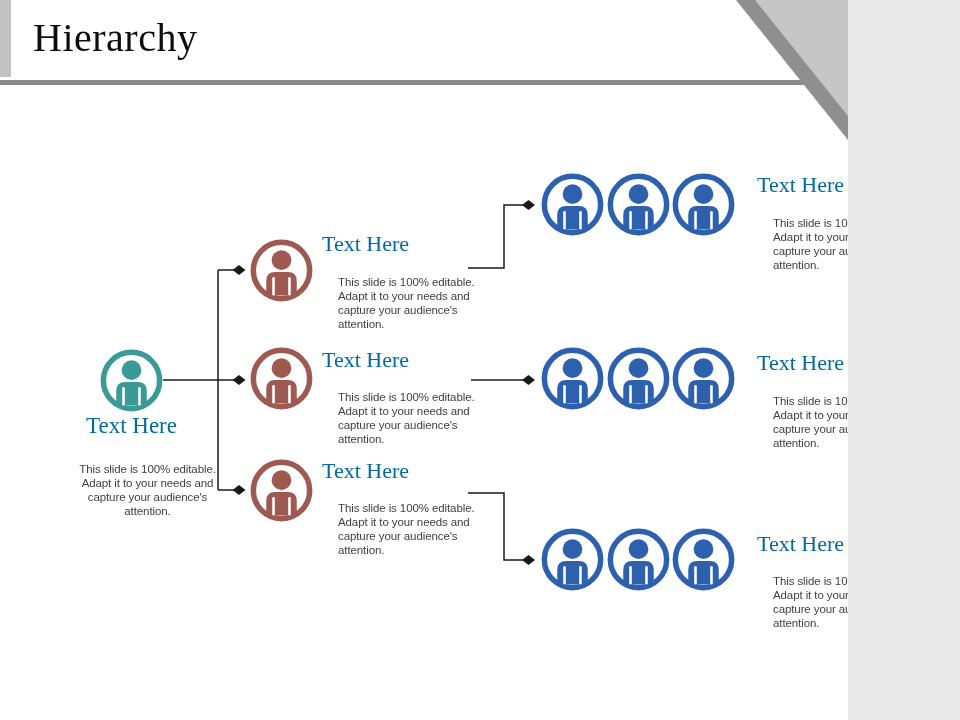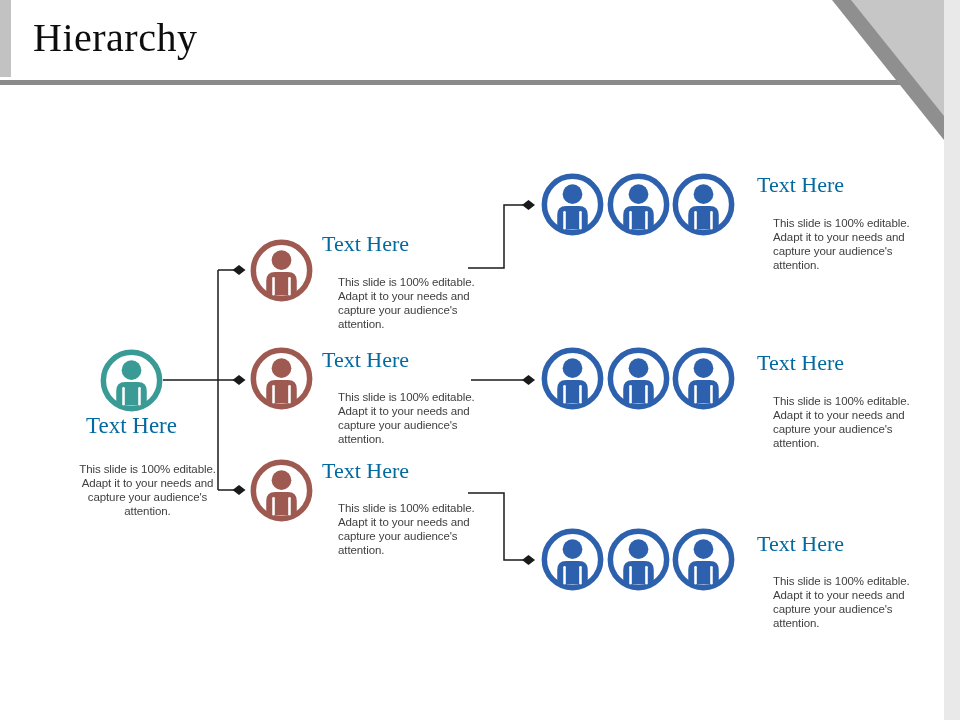--- a/index.html
+++ b/index.html
@@ -1,17 +1,17 @@
 <!DOCTYPE html>
 <html><head>
 <meta charset="utf-8">
 <style>
   html,body{margin:0;padding:0;background:#e9e9e9;}
   .slide{
-    position:relative;width:944px;height:720px;background:#ffffff;overflow:hidden;
+    position:relative;width:848px;height:720px;background:#ffffff;overflow:hidden;
     font-family:"Liberation Sans","DejaVu Sans",sans-serif;
   }
   
   .left-strip{position:absolute;left:0;top:4;width:11;height:77px;width:11px;background:#c2c2c2;}
   .slide-title{
     position:absolute;left:33px;top:15px;margin:0;
     font-family:"Liberation Serif","DejaVu Serif",serif;
     font-size:40px;font-weight:400;color:#0d0d0d;letter-spacing:.5px;line-height:1.15;
   }
   .header-rule{position:absolute;left:0;top:80px;width:914px;height:5px;background:#8a8a8a;}

